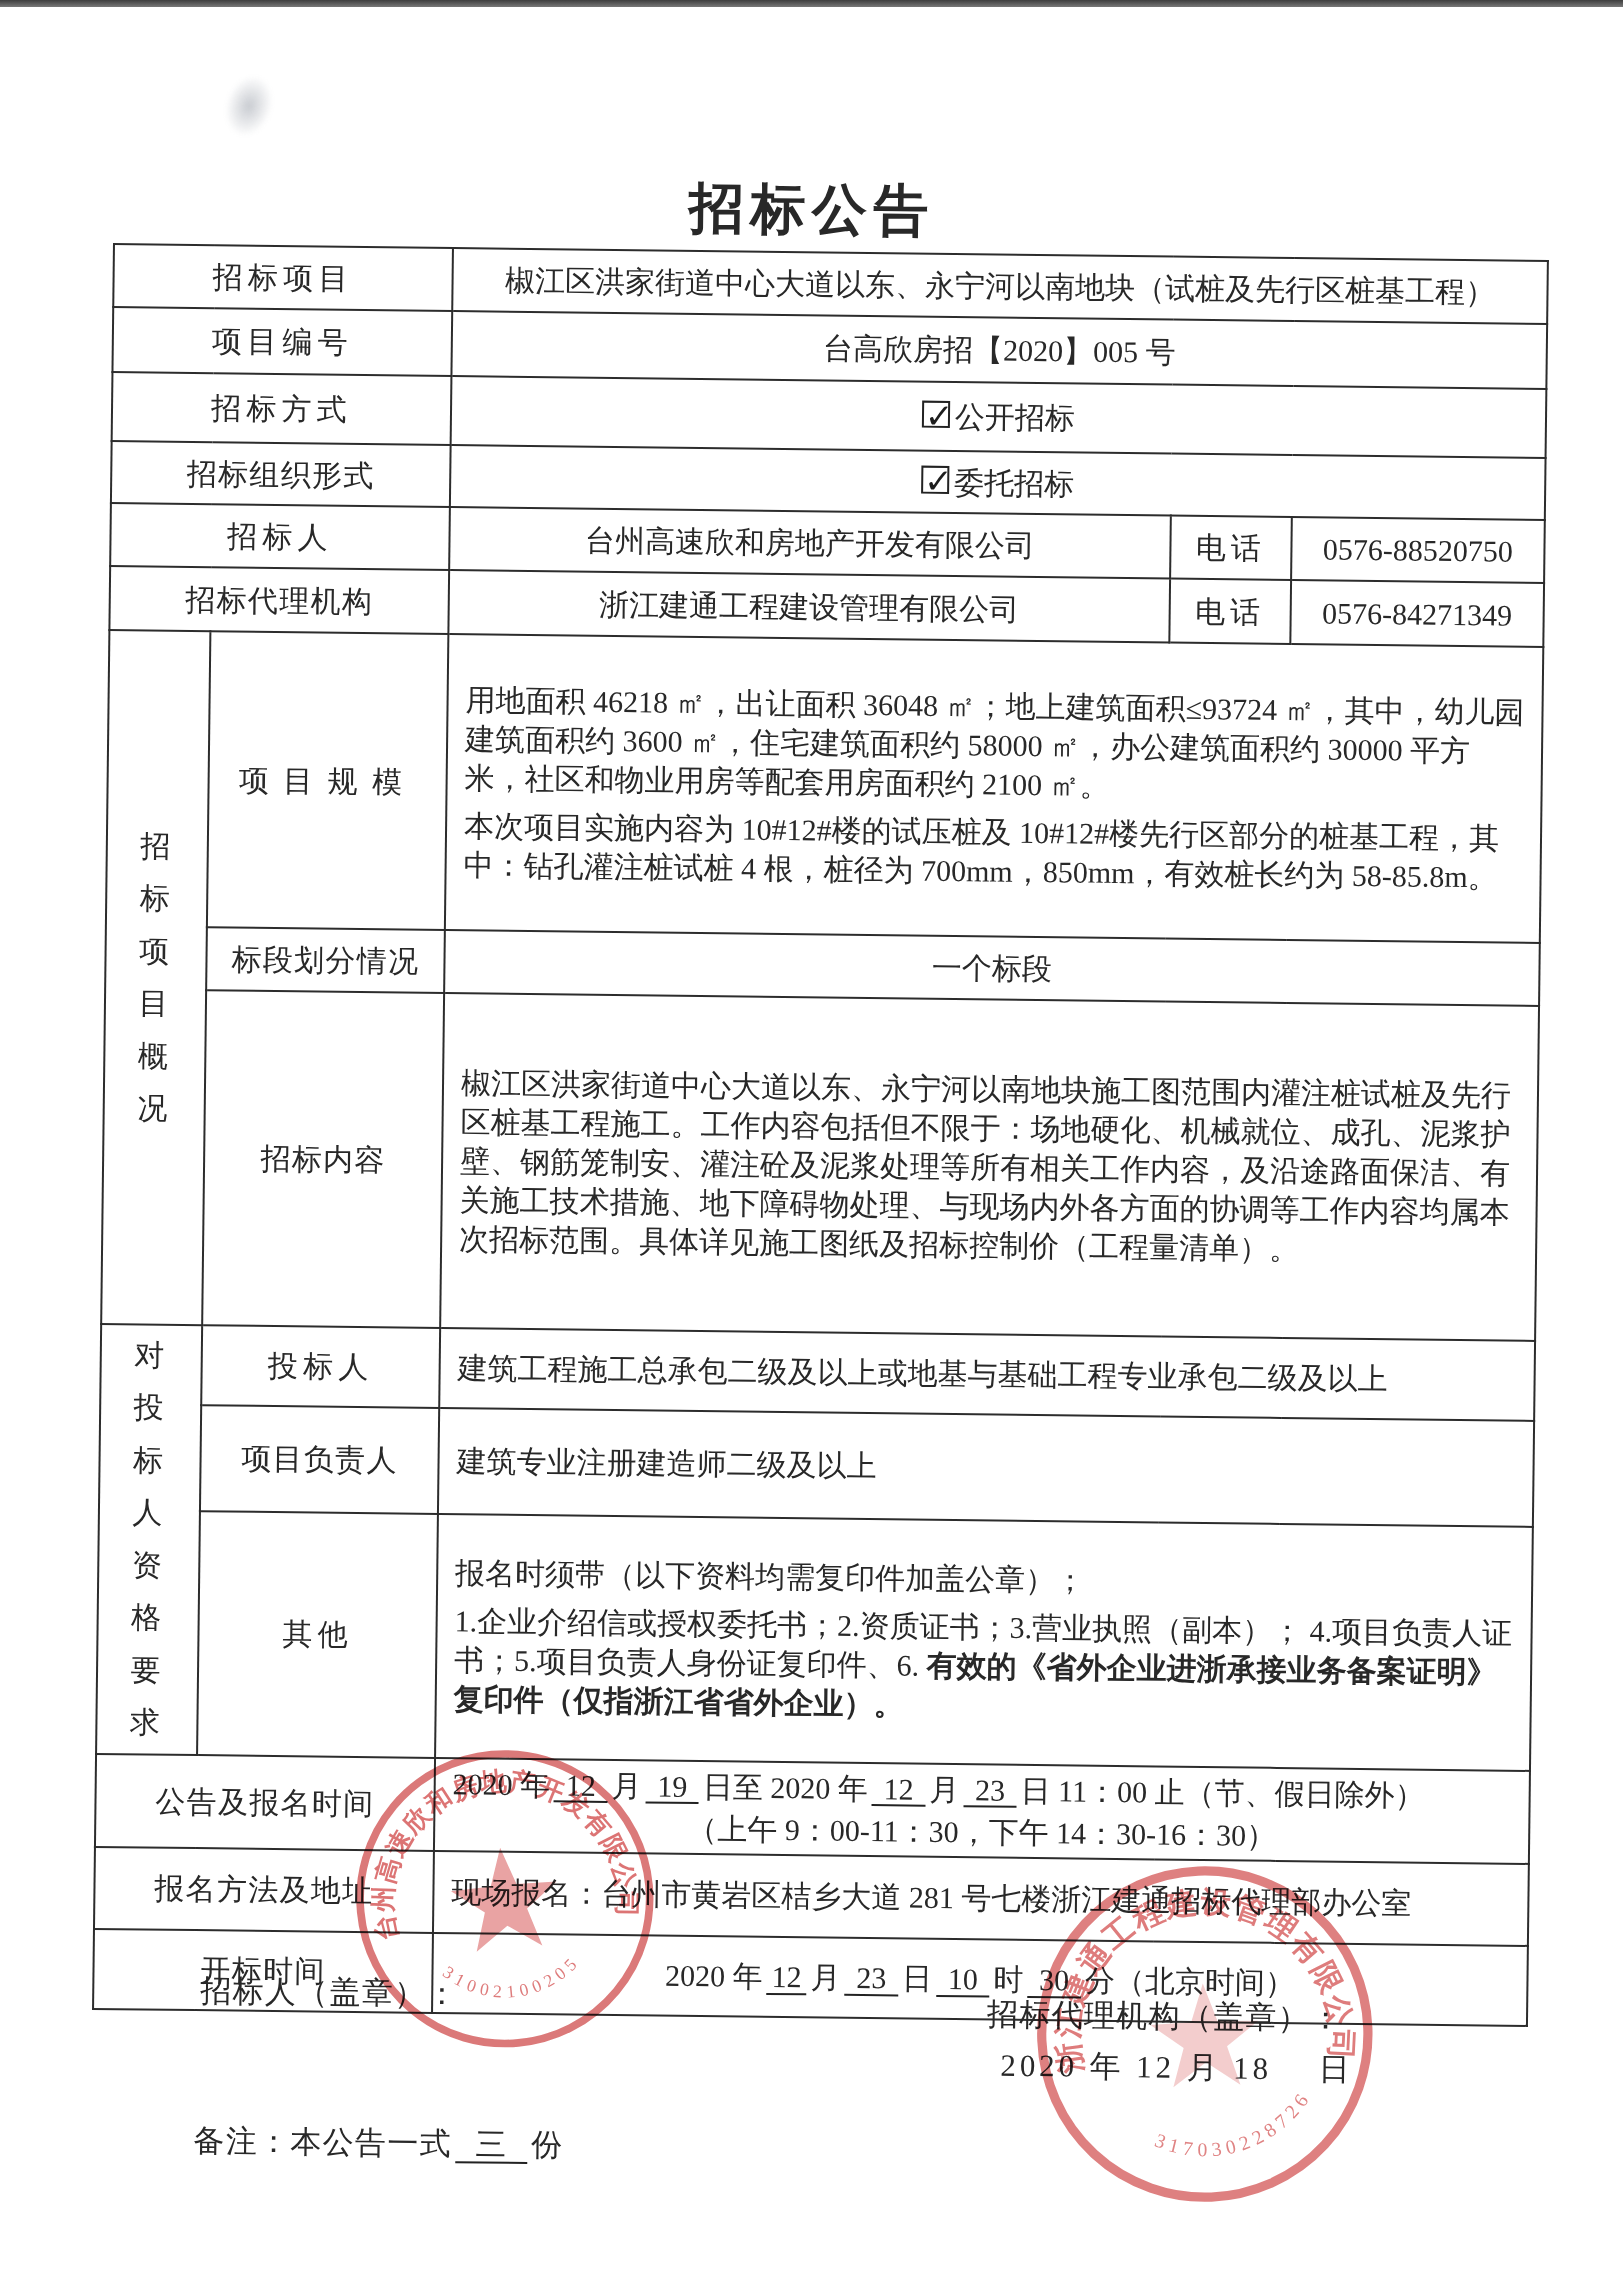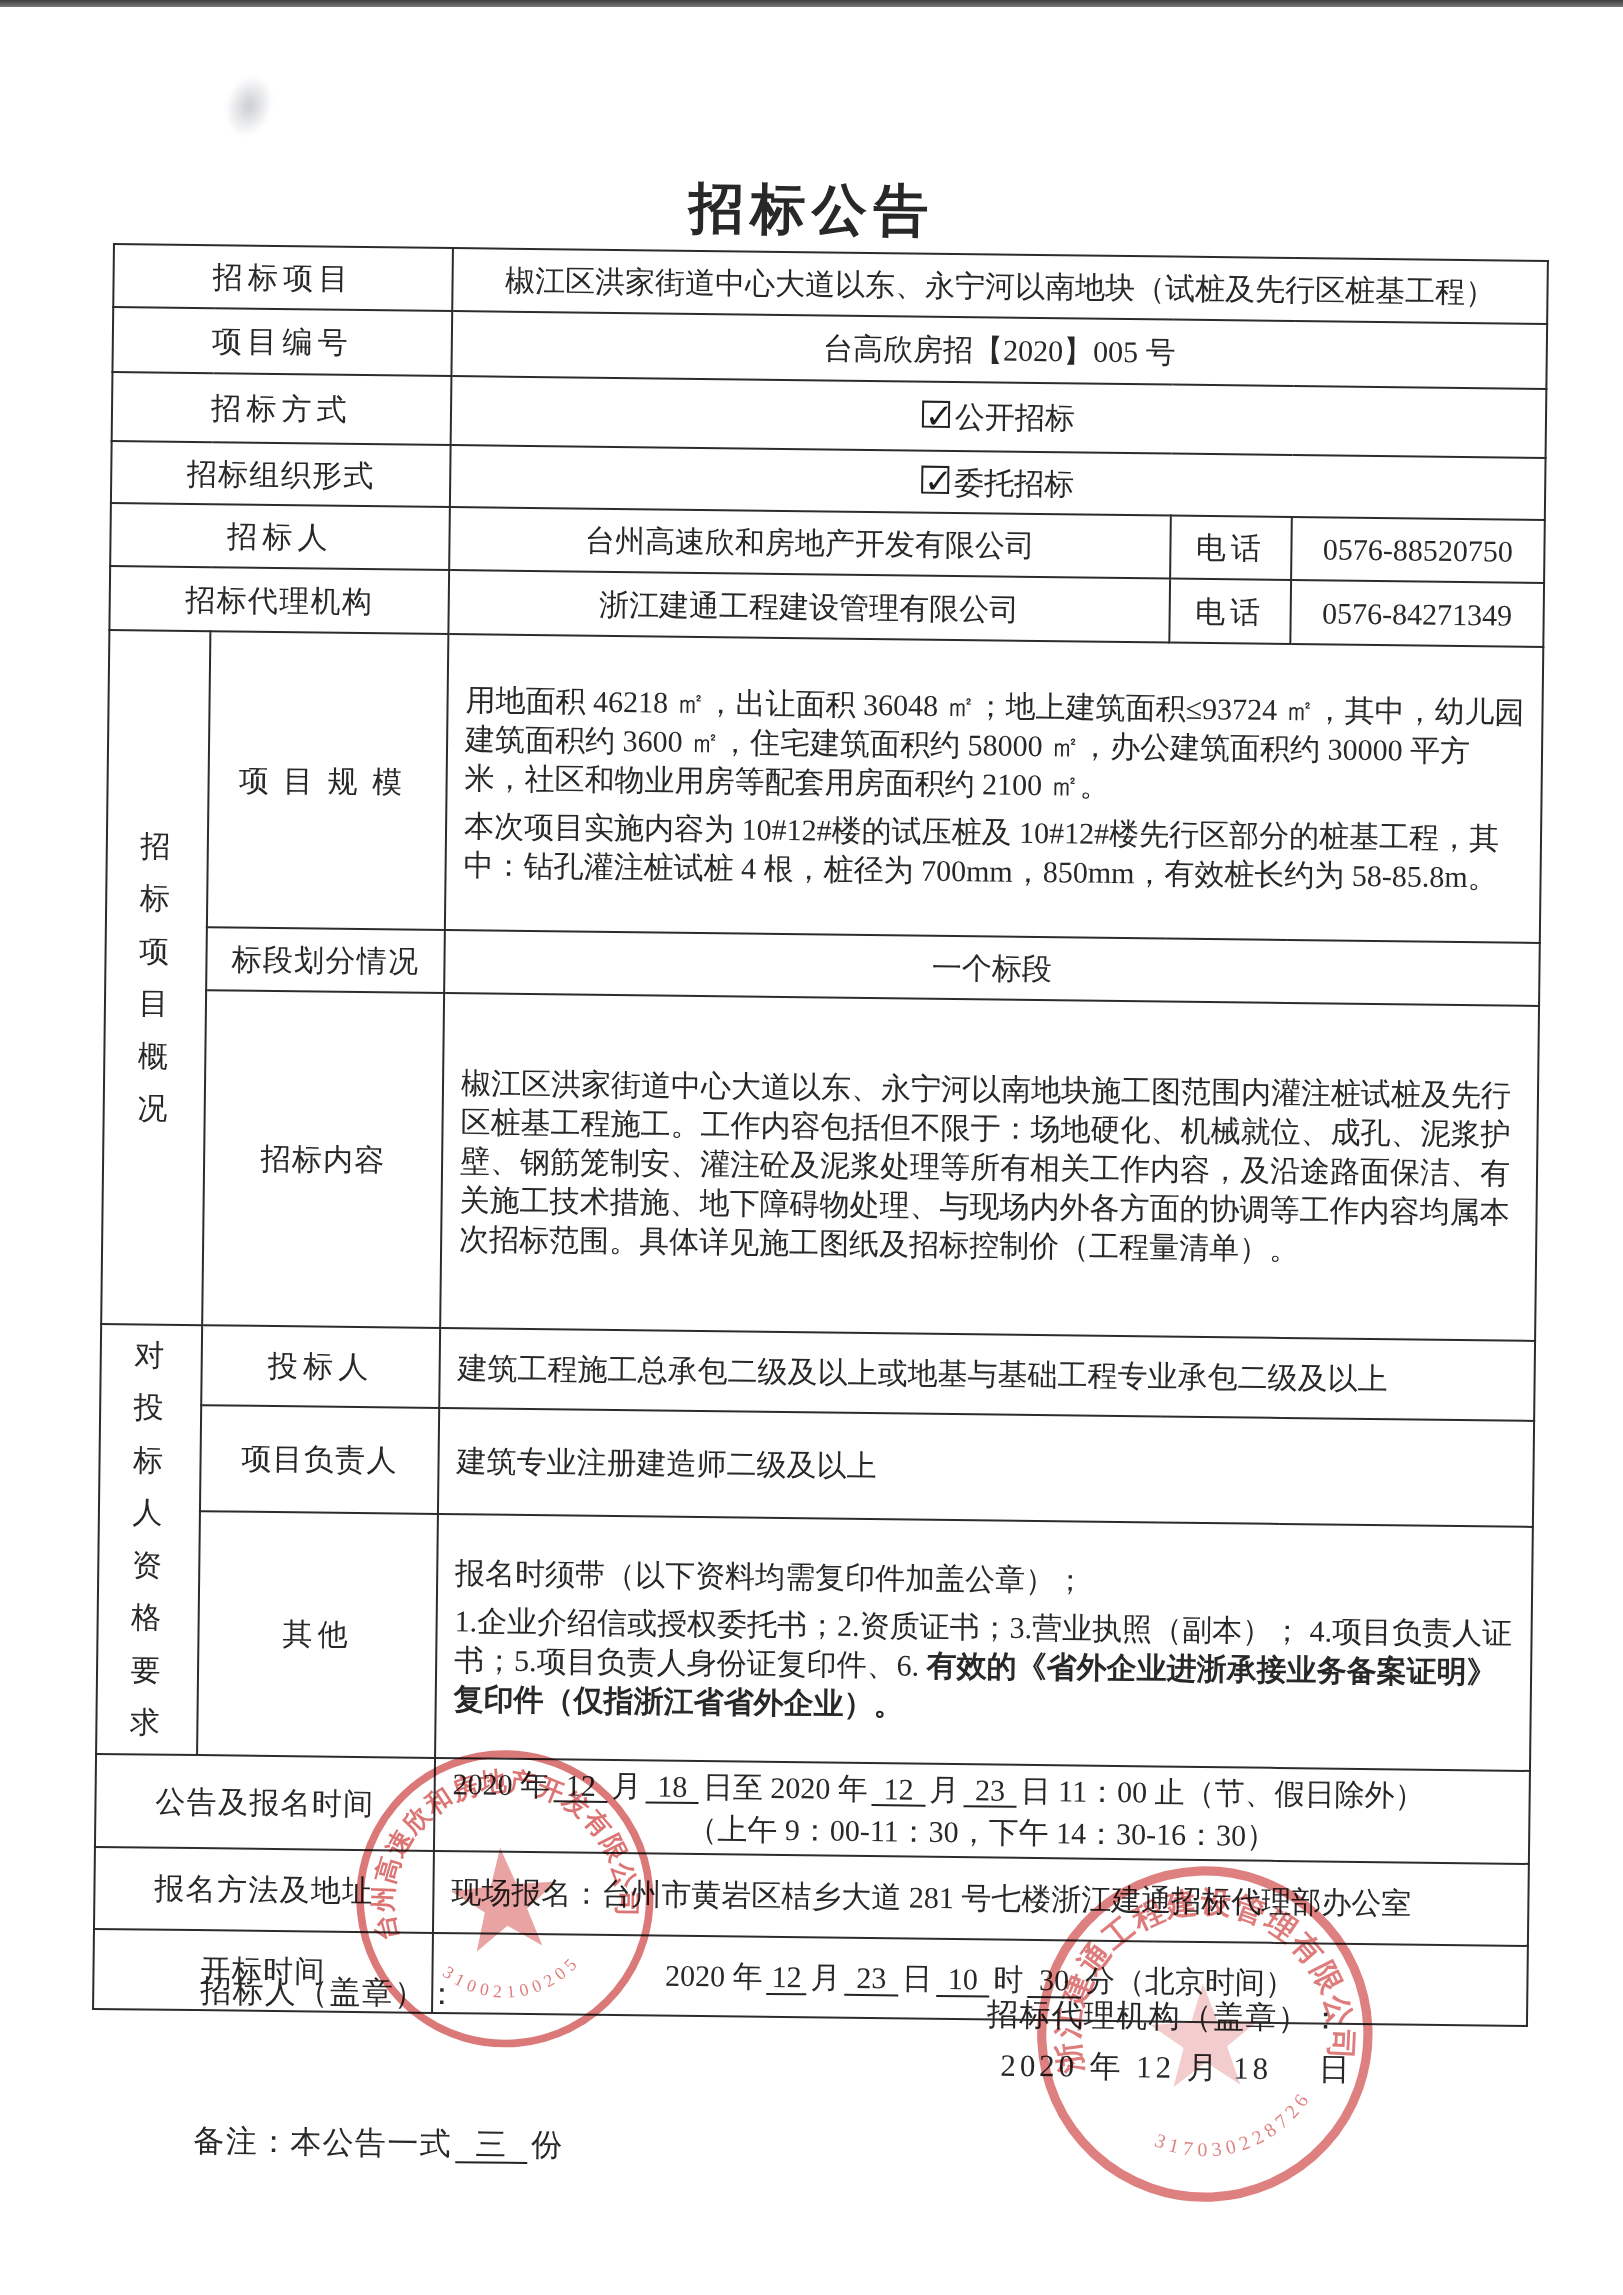--- a/index.html
+++ b/index.html
@@ -171,21 +171,21 @@
       <td class="val" colspan="3">
         <p>报名时须带（以下资料均需复印件加盖公章）；</p>
         <p><span>1.企业介绍信或授权委托书；2.资质证书；3.营业执照（副本）； 4.项目负责人证书；5.项目负责人身份证复印件、6. </span><span class="bold">有效的《省外企业进浙承接业务备案证明》复印件（仅指浙江省省外企业）。</span></p>
       </td>
     </tr>
 
     <tr class="r13">
       <td class="lab tight" colspan="2">公告及报名时间</td>
       <td colspan="3">
         <div>
-          <span>2020 年</span><span class="u">12</span><span>月</span><span class="u">18</span><span>日至 2020 年</span><span class="u">12</span><span>月</span><span class="u">23</span><span>日 11：00 止（节、假日除外）</span>
+          <span>2020 年</span><span class="u">12</span><span>月</span><span class="u">19</span><span>日至 2020 年</span><span class="u">12</span><span>月</span><span class="u">23</span><span>日 11：00 止（节、假日除外）</span>
         </div>
         <div class="line2">（上午 9：00-11：30，下午 14：30-16：30）</div>
       </td>
     </tr>
 
     <tr class="r14">
       <td class="lab tight" colspan="2">报名方法及地址</td>
       <td colspan="3">现场报名：台州市黄岩区桔乡大道 281 号七楼浙江建通招标代理部办公室</td>
     </tr>
 

